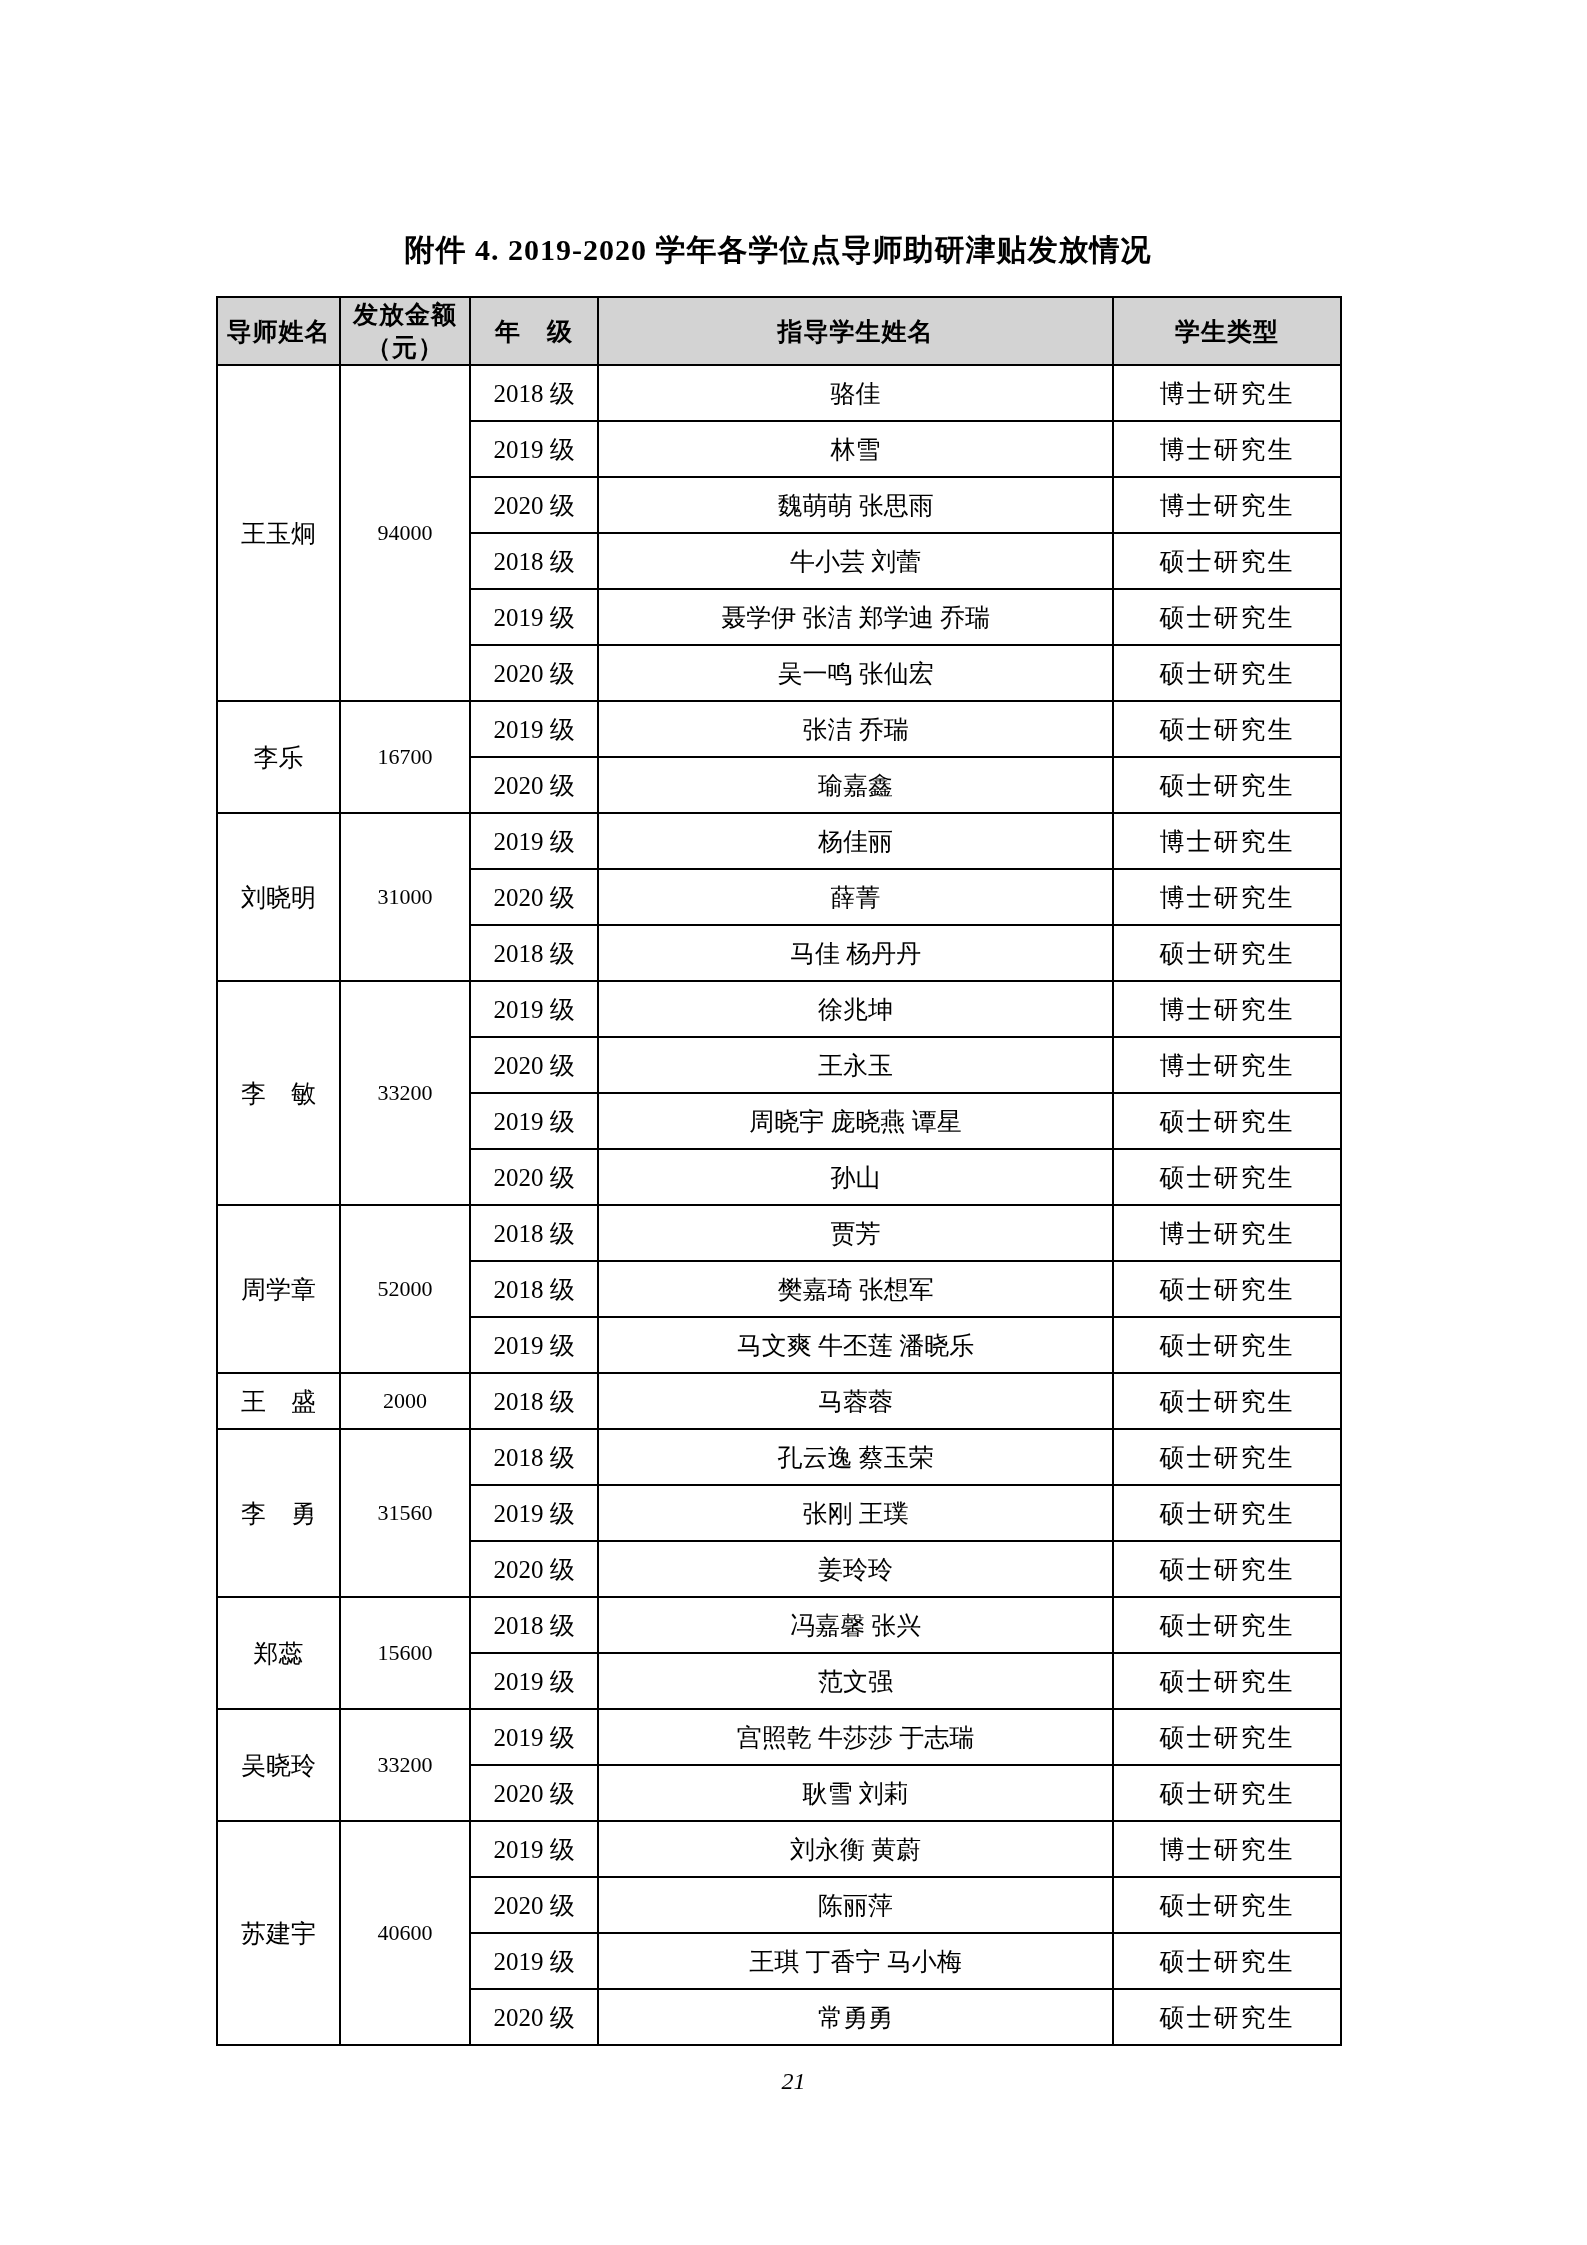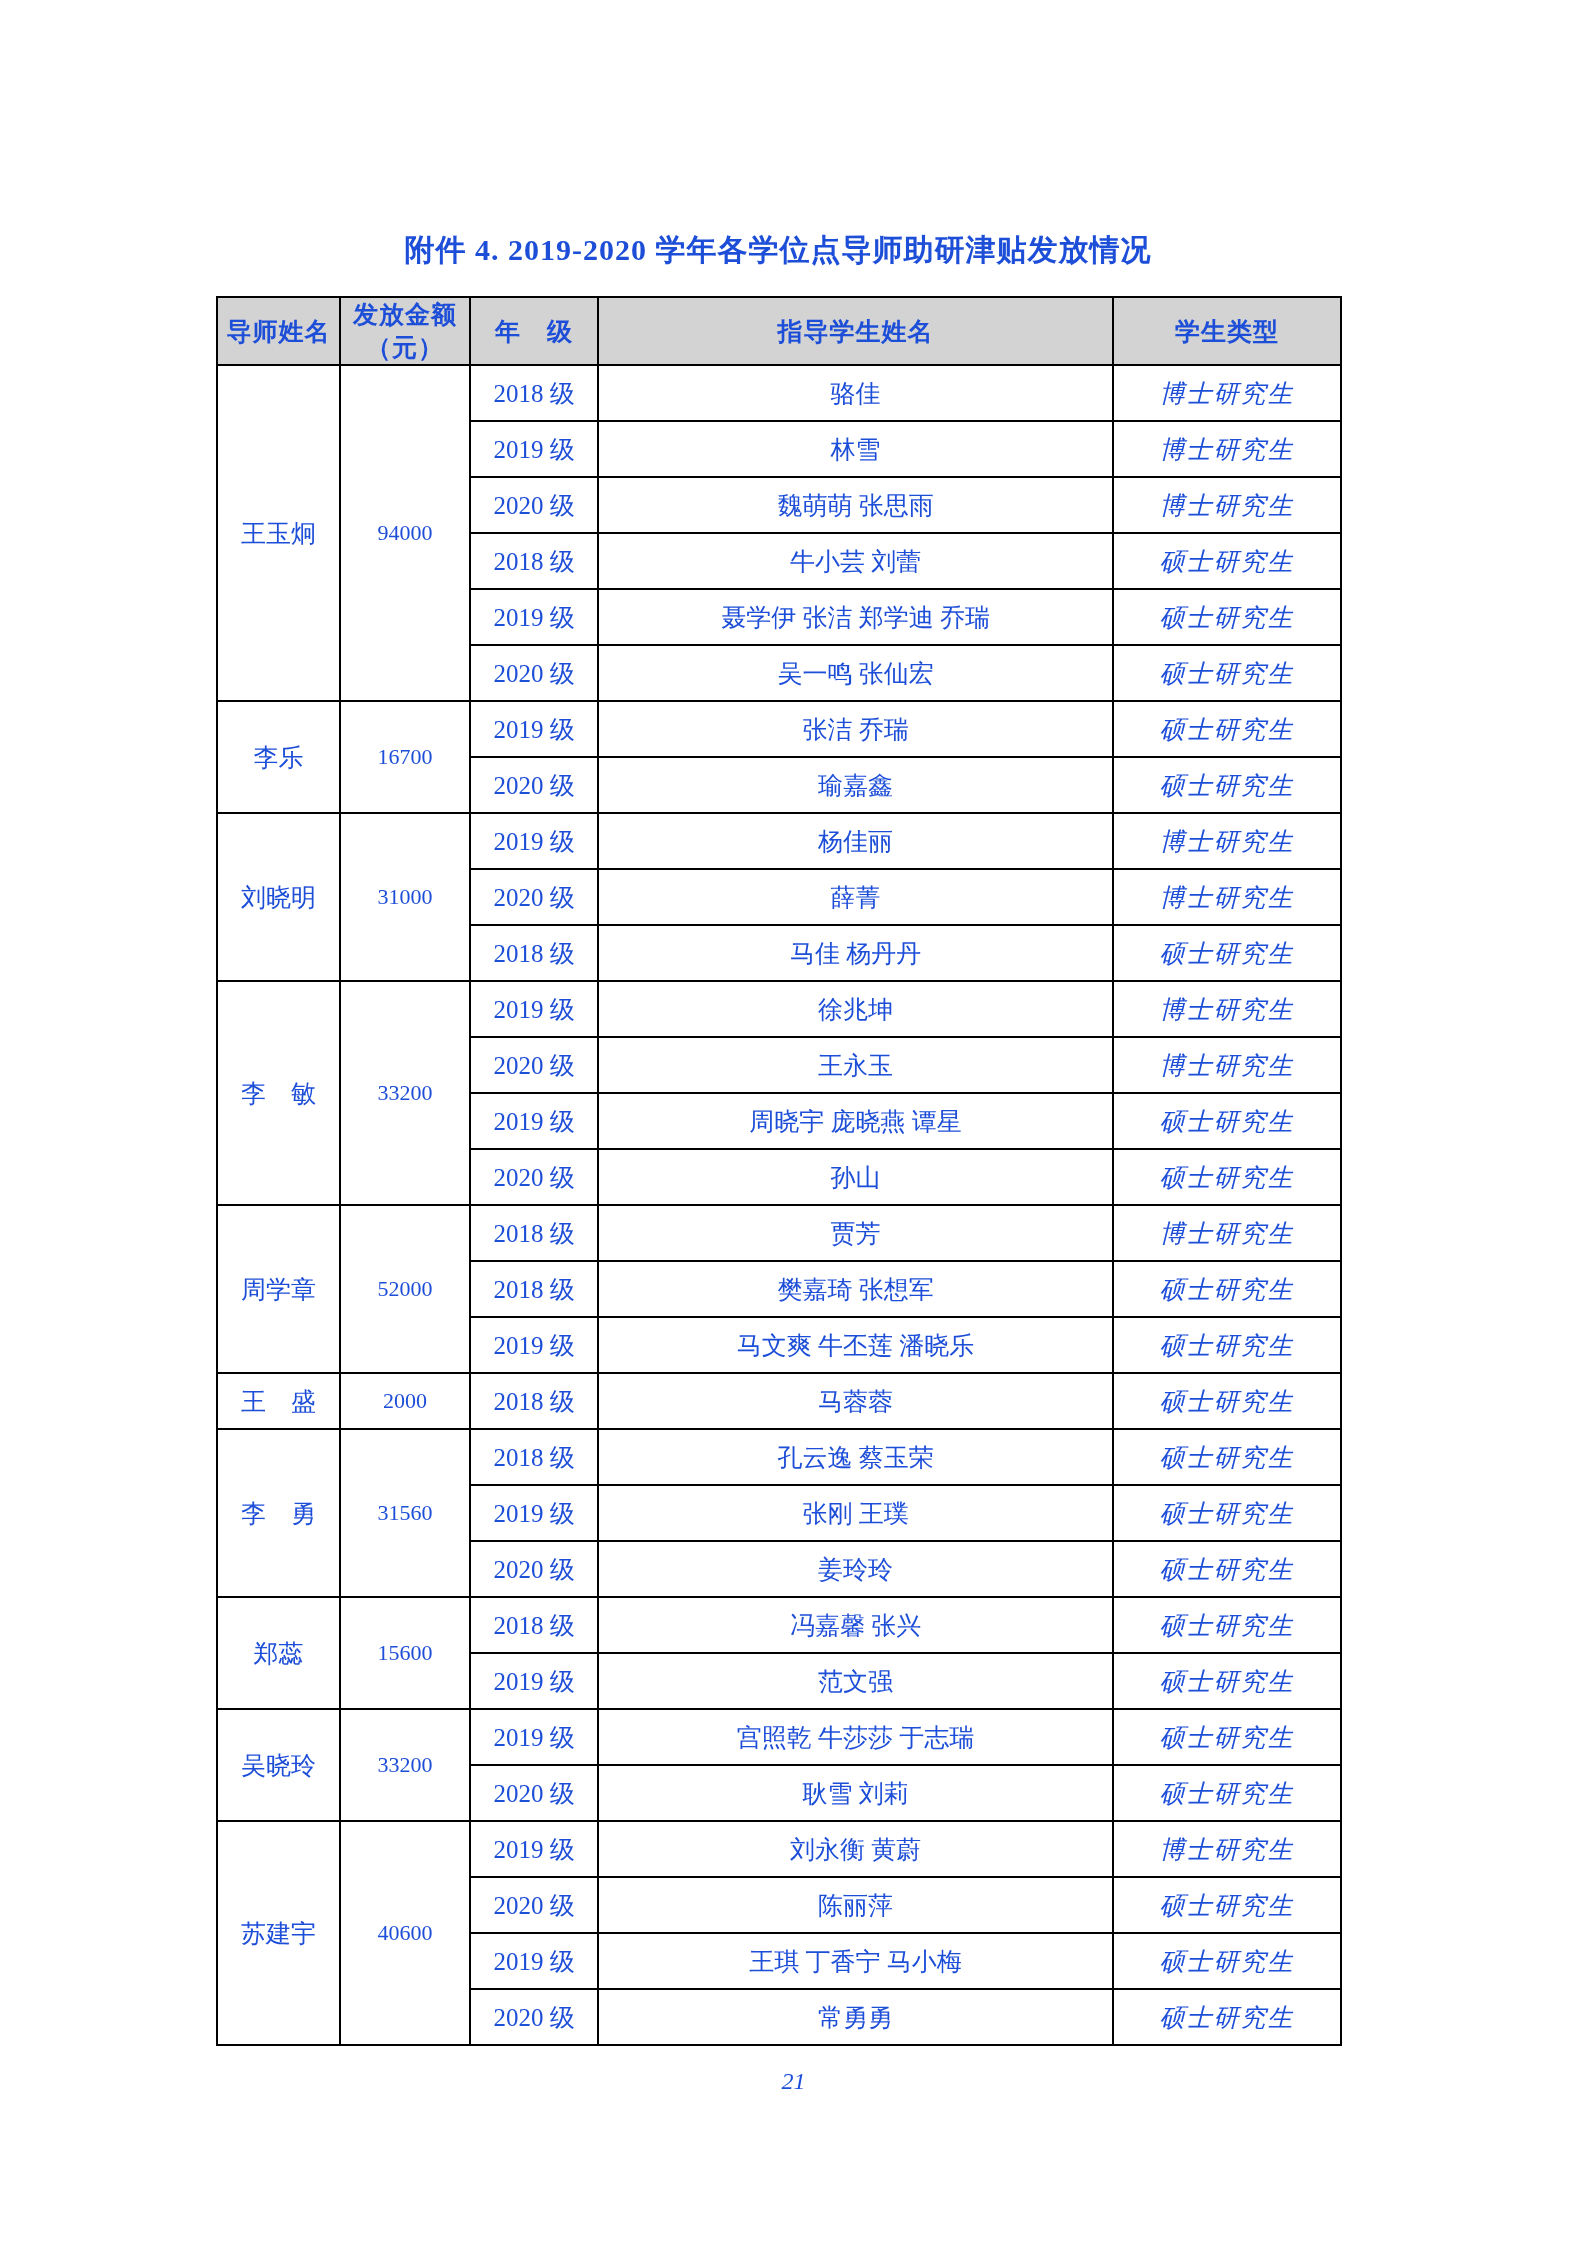--- a/index.html
+++ b/index.html
@@ -2,21 +2,21 @@
 <html><head>
 <meta charset="utf-8">
 <style>
   html,body{margin:0;padding:0;background:#888;}
   .page{
     position:relative;
     width:1587px;height:2245px;
     background:#ffffff;
     margin:0 auto;
     font-family:"Liberation Serif","DejaVu Serif",serif;
-    color:#1d4ed8;
+    color:#000000;
   }
   .doc-title{
     position:absolute;
     left:216px;top:230px;width:1124px;
     text-align:center;
     font-size:30px;
     font-weight:bold;
     letter-spacing:1px;
   }
   table.subsidy{
@@ -40,21 +40,21 @@
     white-space:pre-wrap;
     overflow:hidden;
   }
   .subsidy th{
     height:52px;
     background:#d3d3d3;
     font-weight:bold;
     letter-spacing:1px;
   }
   .subsidy td{height:54px;}
-  .subsidy td.type-cell{letter-spacing:2px;font-style:italic;}
+  .subsidy td.type-cell{letter-spacing:2px;}
   .subsidy td.amount-cell{font-size:22px;}
   .page-number{
     position:absolute;
     left:0;top:2068px;width:1587px;
     text-align:center;
     font-size:24px;
     font-style:italic;
   }
 </style>
 </head>

